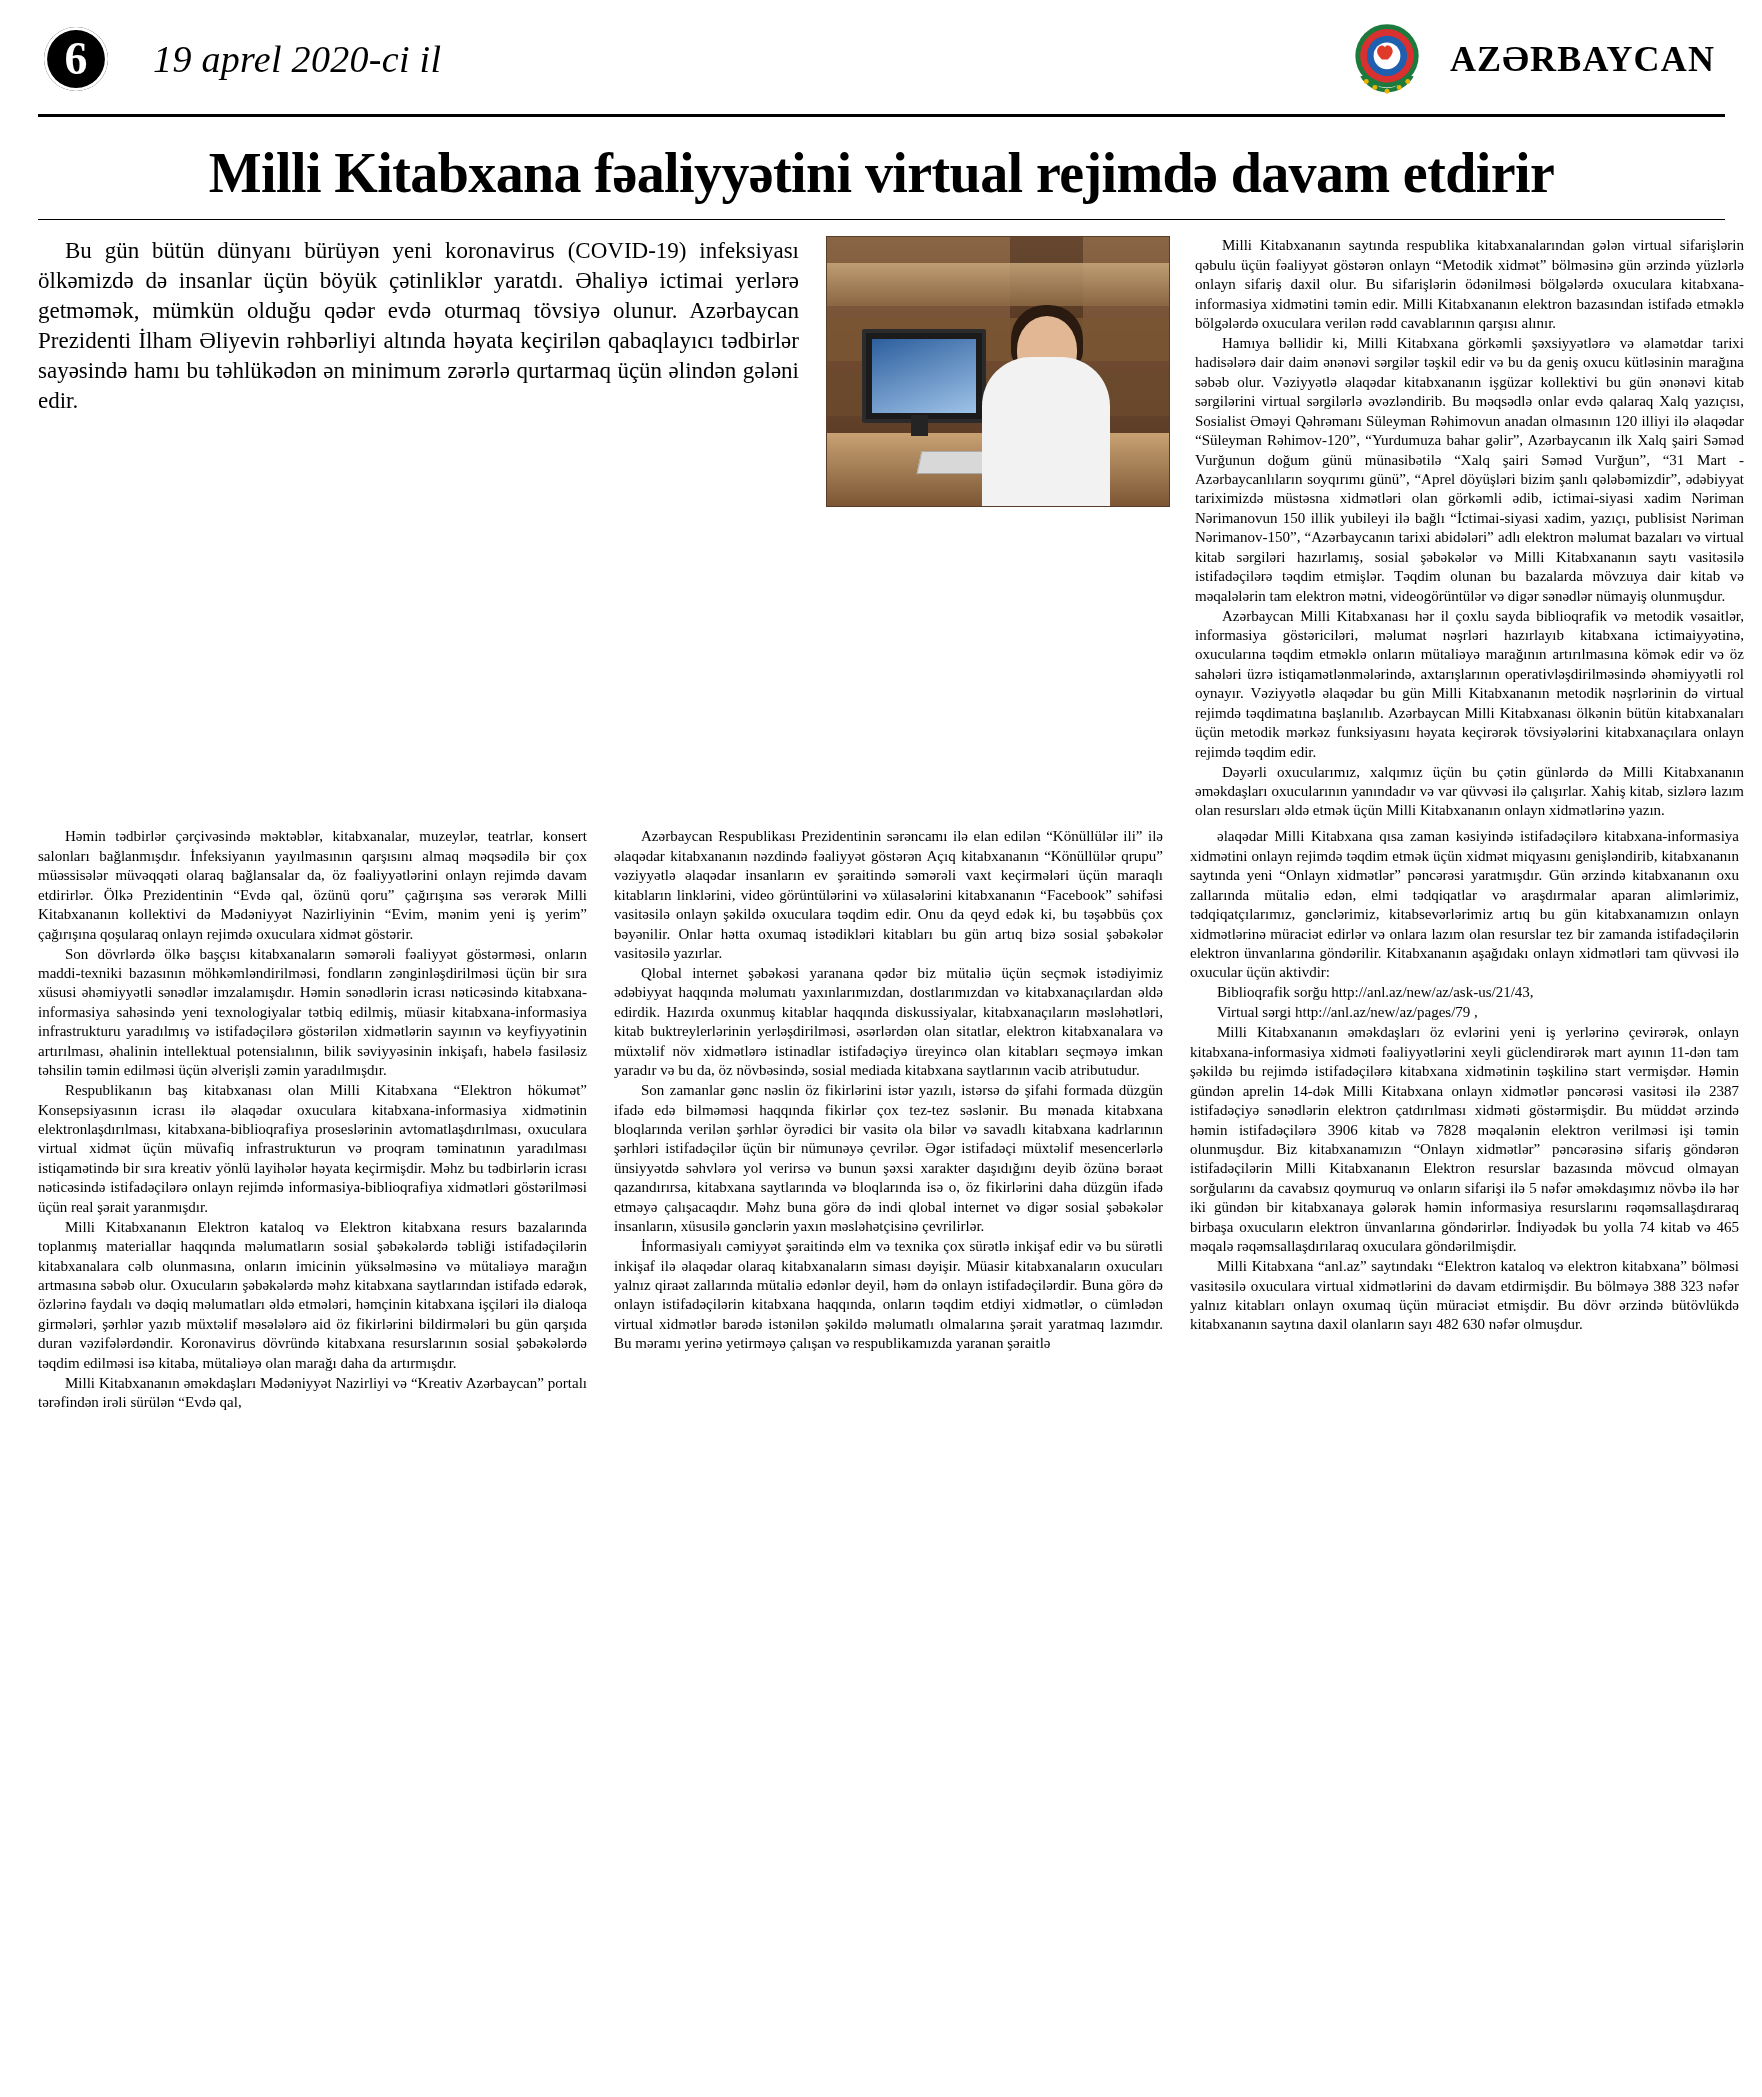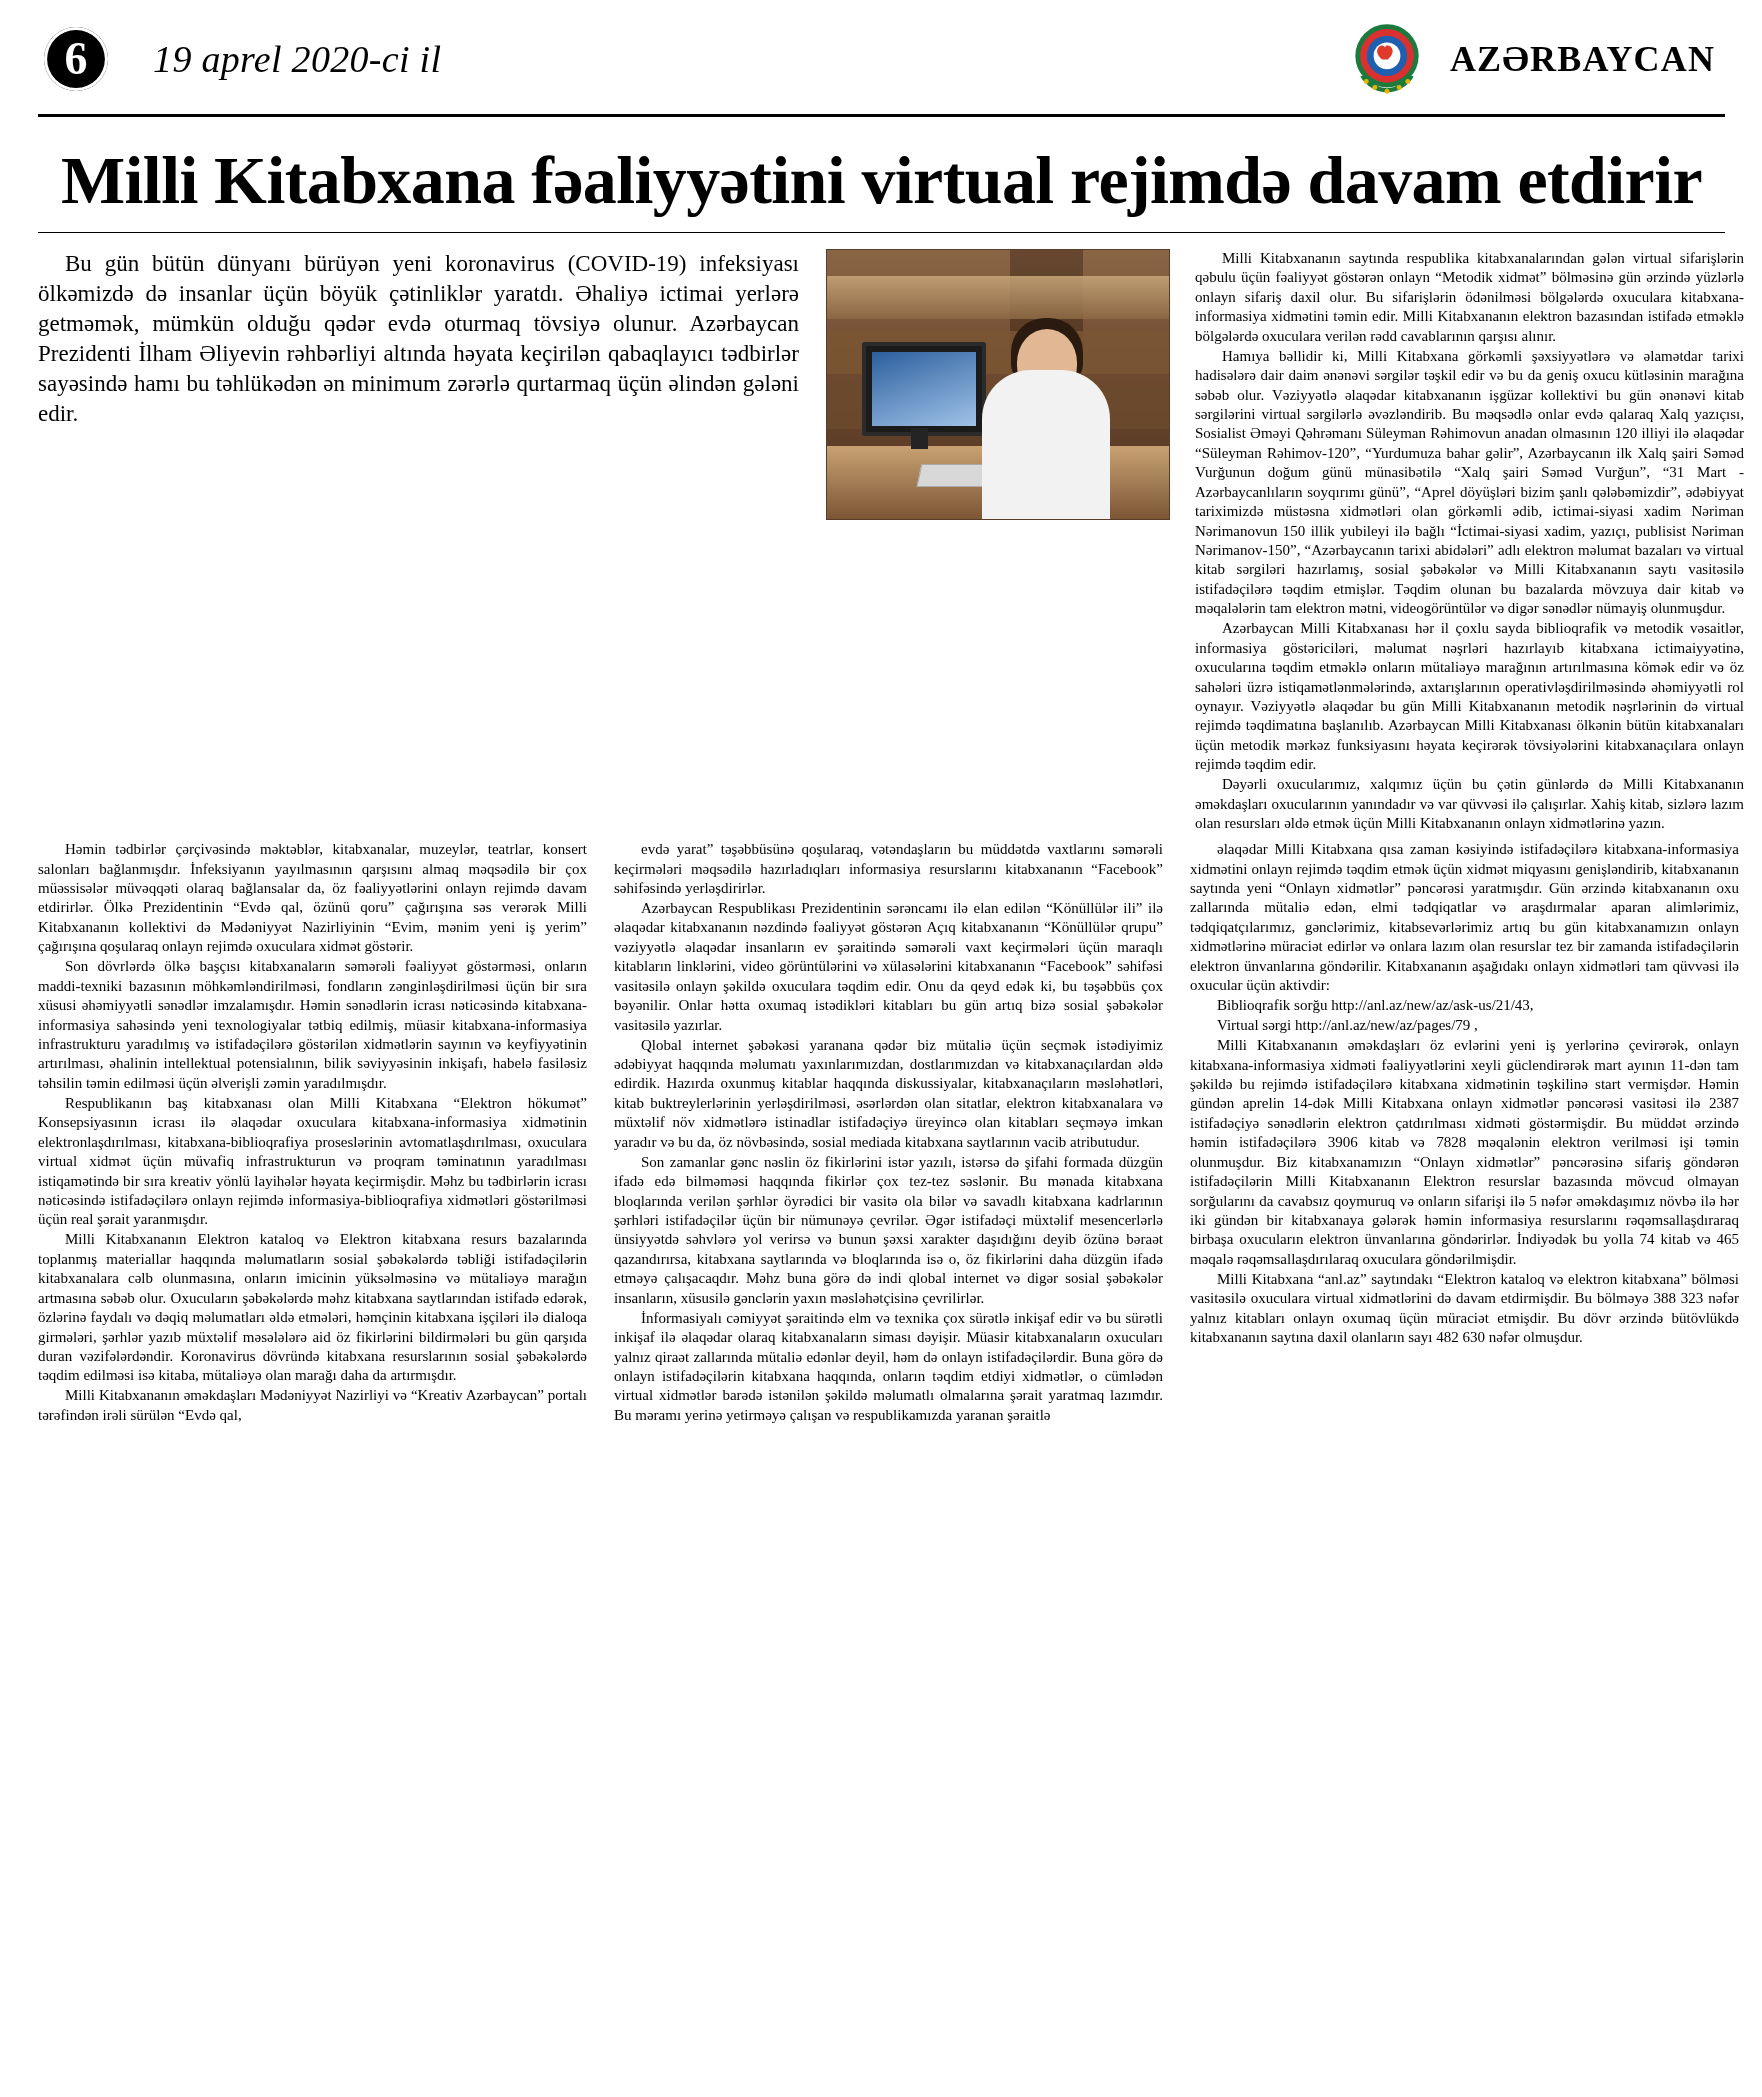--- a/index.html
+++ b/index.html
@@ -68,21 +68,21 @@
     border: 0;
     border-top: 3.1px solid #000;
     margin: 8.6px 0 0 0;
   }
 
   
   .headline {
     text-align: center;
     font-family: "Liberation Serif", serif;
     font-weight: bold;
-    font-size: 68px;
+    font-size: 56px;
     line-height: 1.06;
     letter-spacing: -0.6px;
     margin: 27px 0 16px 0;
     white-space: nowrap;
   }
   .rule-head {
     border: 0;
     border-top: 1.8px solid #000;
     margin: 0 0 16px 0;
   }
@@ -261,21 +261,20 @@
 
   <div class="columns">
     <div class="col">
       <p class="body">Həmin tədbirlər çərçivəsində məktəblər, kitabxanalar, muzeylər, teatrlar, konsert salonları bağlanmışdır. İnfeksiyanın yayılmasının qarşısını almaq məqsədilə bir çox müəssisələr müvəqqəti olaraq bağlansalar da, öz fəaliyyətlərini onlayn rejimdə davam etdirirlər. Ölkə Prezidentinin “Evdə qal, özünü qoru” çağırışına səs verərək Milli Kitabxananın kollektivi də Mədəniyyət Nazirliyinin “Evim, mənim yeni iş yerim” çağırışına qoşularaq onlayn rejimdə oxuculara xidmət göstərir.</p>
       <p class="body">Son dövrlərdə ölkə başçısı kitabxanaların səmərəli fəaliyyət göstərməsi, onların maddi-texniki bazasının möhkəmləndirilməsi, fondların zənginləşdirilməsi üçün bir sıra xüsusi əhəmiyyətli sənədlər imzalamışdır. Həmin sənədlərin icrası nəticəsində kitabxana-informasiya sahəsində yeni texnologiyalar tətbiq edilmiş, müasir kitabxana-informasiya infrastrukturu yaradılmış və istifadəçilərə göstərilən xidmətlərin sayının və keyfiyyətinin artırılması, əhalinin intellektual potensialının, bilik səviyyəsinin inkişafı, habelə fasiləsiz təhsilin təmin edilməsi üçün əlverişli zəmin yaradılmışdır.</p>
       <p class="body">Respublikanın baş kitabxanası olan Milli Kitabxana “Elektron hökumət” Konsepsiyasının icrası ilə əlaqədar oxuculara kitabxana-informasiya xidmətinin elektronlaşdırılması, kitabxana-biblioqrafiya proseslərinin avtomatlaşdırılması, oxuculara virtual xidmət üçün müvafiq infrastrukturun və proqram təminatının yaradılması istiqamətində bir sıra kreativ yönlü layihələr həyata keçirmişdir. Məhz bu tədbirlərin icrası nəticəsində istifadəçilərə onlayn rejimdə informasiya-biblioqrafiya xidmətləri göstərilməsi üçün real şərait yaranmışdır.</p>
       <p class="body">Milli Kitabxananın Elektron kataloq və Elektron kitabxana resurs bazalarında toplanmış materiallar haqqında məlumatların sosial şəbəkələrdə təbliği istifadəçilərin kitabxanalara cəlb olunmasına, onların imicinin yüksəlməsinə və mütaliəyə marağın artmasına səbəb olur. Oxucuların şəbəkələrdə məhz kitabxana saytlarından istifadə edərək, özlərinə faydalı və dəqiq  məlumatları əldə etmələri, həmçinin kitabxana işçiləri ilə dialoqa girmələri, şərhlər yazıb müxtəlif məsələlərə aid öz fikirlərini bildirmələri bu gün qarşıda duran vəzifələrdəndir. Koronavirus dövründə kitabxana resurslarının sosial şəbəkələrdə təqdim edilməsi isə kitaba, mütaliəyə olan marağı daha da artırmışdır.</p>
       <p class="body">Milli Kitabxananın əməkdaşları Mədəniyyət Nazirliyi və “Kreativ Azərbaycan” portalı tərəfindən irəli sürülən “Evdə qal,</p>
     </div>
     <div class="col">
-      <p class="body">evdə yarat”  təşəbbüsünə qoşularaq, vətəndaşların bu müddətdə vaxtlarını səmərəli keçirmələri məqsədilə hazırladıqları informasiya resurslarını kitabxananın “Facebook” səhifəsində yerləşdirirlər.</p>
       <p class="body">Azərbaycan Respublikası Prezidentinin sərəncamı ilə elan edilən “Könüllülər ili” ilə əlaqədar kitabxananın nəzdində fəaliyyət göstərən Açıq kitabxananın “Könüllülər qrupu” vəziyyətlə əlaqədar insanların ev şəraitində səmərəli vaxt keçirmələri üçün maraqlı kitabların linklərini, video görüntülərini və xülasələrini kitabxananın “Facebook” səhifəsi vasitəsilə onlayn şəkildə oxuculara təqdim edir. Onu da qeyd edək ki, bu təşəbbüs çox bəyənilir. Onlar həttа oxumaq istədikləri kitabları bu gün artıq bizə sosial şəbəkələr vasitəsilə yazırlar.</p>
       <p class="body">Qlobal internet şəbəkəsi yaranana qədər biz mütaliə üçün seçmək istədiyimiz ədəbiyyat haqqında məlumatı yaxınlarımızdan, dostlarımızdan və kitabxanaçılardan əldə edirdik. Hazırda oxunmuş kitablar haqqında diskussiyalar, kitabxanaçıların məsləhətləri, kitab buktreylerlərinin yerləşdirilməsi, əsərlərdən olan sitatlar, elektron kitabxanalara və müxtəlif növ xidmətlərə istinadlar istifadəçiyə üreyincə olan kitabları seçməyə imkan yaradır və bu da, öz növbəsində, sosial mediada kitabxana saytlarının vacib atributudur.</p>
       <p class="body">Son zamanlar gənc nəslin öz fikirlərini istər yazılı, istərsə də şifahi  formada düzgün ifadə edə bilməməsi haqqında fikirlər çox tez-tez səslənir. Bu mənada kitabxana bloqlarında verilən şərhlər öyrədici bir vasitə ola bilər və savadlı kitabxana kadrlarının şərhləri istifadəçilər üçün bir nümunəyə çevrilər. Əgər istifadəçi müxtəlif mesencerlərlə ünsiyyətdə səhvlərə yol verirsə və bunun şəxsi xarakter daşıdığını deyib özünə bəraət qazandırırsa, kitabxana saytlarında və bloqlarında isə o, öz fikirlərini daha düzgün ifadə etməyə çalışacaqdır. Məhz buna görə də indi qlobal internet və digər sosial şəbəkələr insanların, xüsusilə gənclərin yaxın məsləhətçisinə çevrilirlər.</p>
       <p class="body">İnformasiyalı cəmiyyət şəraitində elm və texnika çox sürətlə inkişaf edir və bu sürətli inkişaf ilə əlaqədar olaraq kitabxanaların siması dəyişir. Müasir kitabxanaların oxucuları yalnız qiraət zallarında mütaliə edənlər deyil, həm də onlayn istifadəçilərdir. Buna görə də onlayn istifadəçilərin kitabxana haqqında, onların təqdim etdiyi xidmətlər, o cümlədən virtual xidmətlər barədə istənilən şəkildə məlumatlı olmalarına şərait yaratmaq lazımdır. Bu məramı yerinə yetirməyə çalışan və respublikamızda yaranan şəraitlə</p>
     </div>
     <div class="col">
       <p class="body">əlaqədar Milli Kitabxana qısa zaman kəsiyində istifadəçilərə kitabxana-informasiya xidmətini onlayn rejimdə təqdim etmək üçün xidmət miqyasını genişləndirib, kitabxananın saytında yeni “Onlayn xidmətlər” pəncərəsi yaratmışdır. Gün ərzində kitabxananın oxu zallarında mütaliə edən, elmi tədqiqatlar və araşdırmalar aparan alimlərimiz, tədqiqatçılarımız, gənclərimiz, kitabsevərlərimiz artıq bu gün kitabxanamızın onlayn xidmətlərinə müraciət edirlər və onlara lazım olan resurslar tez bir zamanda istifadəçilərin elektron ünvanlarına göndərilir. Kitabxananın aşağıdakı onlayn xidmətləri tam qüvvəsi ilə oxucular üçün aktivdir:</p>
       <p class="body">Biblioqrafik sorğu http://anl.az/new/az/ask-us/21/43,</p>
       <p class="body">Virtual sərgi http://anl.az/new/az/pages/79 ,</p>
       <p class="body">Milli Kitabxananın əməkdaşları öz evlərini yeni iş yerlərinə çevirərək, onlayn kitabxana-informasiya xidməti fəaliyyətlərini xeyli güclendirərək mart ayının 11-dən tam şəkildə bu rejimdə istifadəçilərə kitabxana xidmətinin təşkilinə start vermişdər. Həmin gündən aprelin 14-dək Milli Kitabxana onlayn xidmətlər pəncərəsi vasitəsi ilə 2387 istifadəçiyə sənədlərin elektron çatdırılması xidməti göstərmişdir. Bu müddət ərzində həmin istifadəçilərə 3906 kitab və 7828 məqalənin elektron verilməsi işi təmin olunmuşdur. Biz kitabxanamızın “Onlayn xidmətlər” pəncərəsinə sifariş göndərən istifadəçilərin Milli Kitabxananın Elektron resurslar bazasında mövcud olmayan sorğularını da cavabsız qoymuruq və onların sifarişi ilə 5 nəfər əməkdaşımız növbə ilə hər iki gündən bir kitabxanaya gələrək həmin informasiya resurslarını rəqəmsallaşdıraraq birbaşa oxucuların elektron ünvanlarına göndərirlər. İndiyədək bu yolla 74 kitab və 465 məqalə rəqəmsallaşdırılaraq oxuculara göndərilmişdir.</p>

